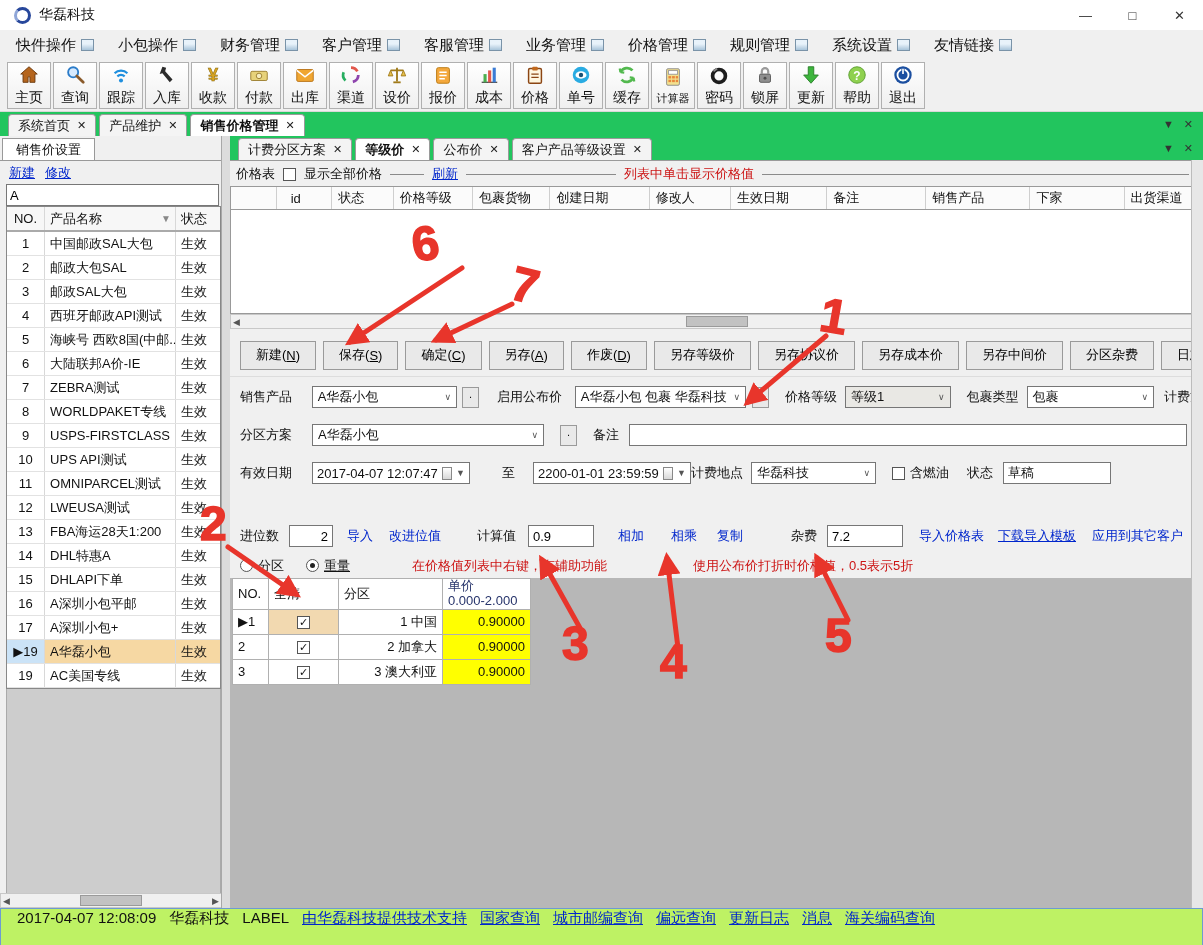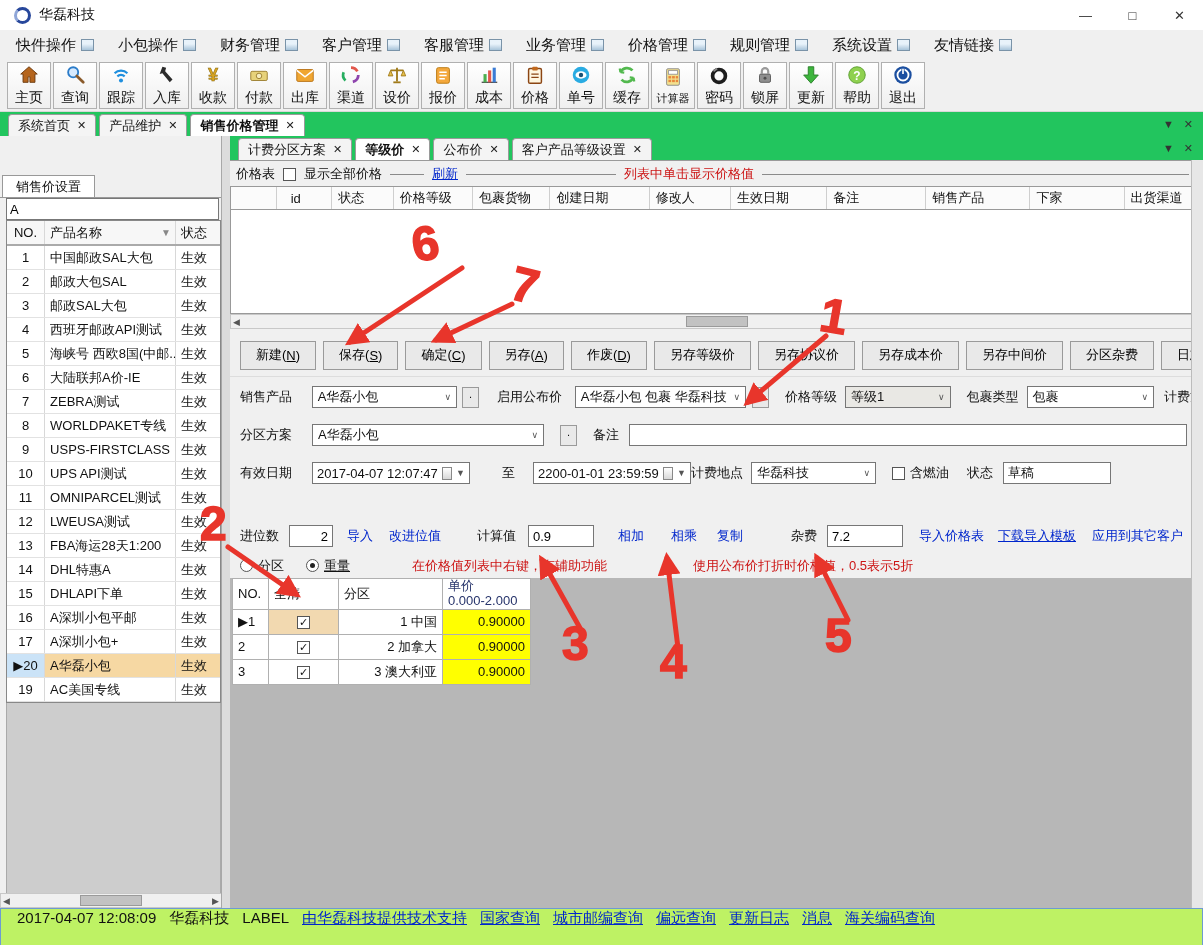--- a/index.html
+++ b/index.html
@@ -28,21 +28,21 @@
   
   .tabrow{display:flex;align-items:flex-end;padding-left:8px;border-bottom:1px solid #9a9a9a;background:#22c55e;}
   .outer-tabrow{position:absolute;top:112px;left:0;right:0;height:24px;}
   .tab{height:21px;display:flex;align-items:center;padding:0 9px;border:1px solid #9a9a9a;border-bottom:none;background:#f4f4f4;margin-right:3px;font-size:13px;gap:7px;border-radius:4px 4px 0 0;cursor:default;white-space:nowrap;}
   .tab.active{background:#fff;font-weight:bold;}
   .tab-close{font-size:11px;color:#222;font-weight:normal;}
   .tabrow-ctrl{margin-left:auto;margin-right:10px;display:flex;gap:10px;color:#333;font-size:11px;align-items:center;height:100%;}
 
   
   .sidebar{position:absolute;top:136px;left:0;width:222px;bottom:37px;background:#f0f0f0;border-right:1px solid #a8a8a8;box-sizing:border-box;overflow:hidden;}
-  .side-tabrow{height:24px;border-bottom:1px solid #999;display:flex;align-items:flex-end;margin-top:37px;}
+  .side-tabrow{height:24px;border-bottom:1px solid #999;display:flex;align-items:flex-end;}
   .side-tab{margin-left:2px;height:21px;padding:0 13px;background:#fff;border:1px solid #999;border-bottom:none;display:flex;align-items:center;font-size:13px;}
   .side-links{height:23px;display:flex;gap:10px;align-items:center;padding-left:9px;}
   .link{color:#0026cc;text-decoration:underline;cursor:pointer;}
   .blue{color:#0026cc;cursor:pointer;text-decoration:none;}
   input.side-filter{display:block;margin:0 0 0 6px;width:205px;height:18px;border:1px solid #777;font-size:13px;padding:1px 3px;font-family:inherit;box-sizing:content-box;}
   .side-table{margin-left:6px;border:1px solid #888;background:#fff;width:215px;box-sizing:border-box;}
   .sd-header{display:flex;height:23px;background:#f7f7f7;border-bottom:2px solid #aaa;align-items:center;font-size:13px;}
   .sd-row{display:flex;height:23px;border-bottom:1px solid #e2e2e2;align-items:center;font-size:13px;background:#fff;}
   .sd-c1{width:38px;text-align:center;border-right:1px solid #d8d8d8;align-self:stretch;display:flex;align-items:center;justify-content:center;}
   .sd-c2{width:128px;padding-left:5px;border-right:1px solid #d8d8d8;white-space:nowrap;overflow:hidden;align-self:stretch;display:flex;align-items:center;}
@@ -341,20 +341,24 @@
       <div class="tabrow-ctrl">
         <span>▼</span>
         <span>✕</span>
       </div>
     </div>
 
   <div class="sidebar">
     <div class="side-tabrow">
       <span class="side-tab">销售价设置</span>
     </div>
+    <div class="side-links">
+      <a class="link">新建</a>
+      <a class="link">修改</a>
+    </div>
     <input class="side-filter" value="A" style="">
     <div class="side-table">
       <div class="sd-header">
         <span class="sd-c1">NO.</span>
         <span class="sd-c2">
             <span>产品名称</span>
             <span class="sort-glyph">▼</span>
           </span>
         <span class="sd-c3">状态</span>
       </div>
@@ -438,21 +442,21 @@
             <span class="sd-c1">16</span>
             <span class="sd-c2">A深圳小包平邮</span>
             <span class="sd-c3">生效</span>
           </div>
           <div class="sd-row">
             <span class="sd-c1">17</span>
             <span class="sd-c2">A深圳小包+</span>
             <span class="sd-c3">生效</span>
           </div>
           <div class="sd-row selected">
-            <span class="sd-c1">▶20</span>
+            <span class="sd-c1">▶19</span>
             <span class="sd-c2">A华磊小包</span>
             <span class="sd-c3">生效</span>
           </div>
           <div class="sd-row">
             <span class="sd-c1">19</span>
             <span class="sd-c2">AC美国专线</span>
             <span class="sd-c3">生效</span>
           </div>
         </div>
     </div>

